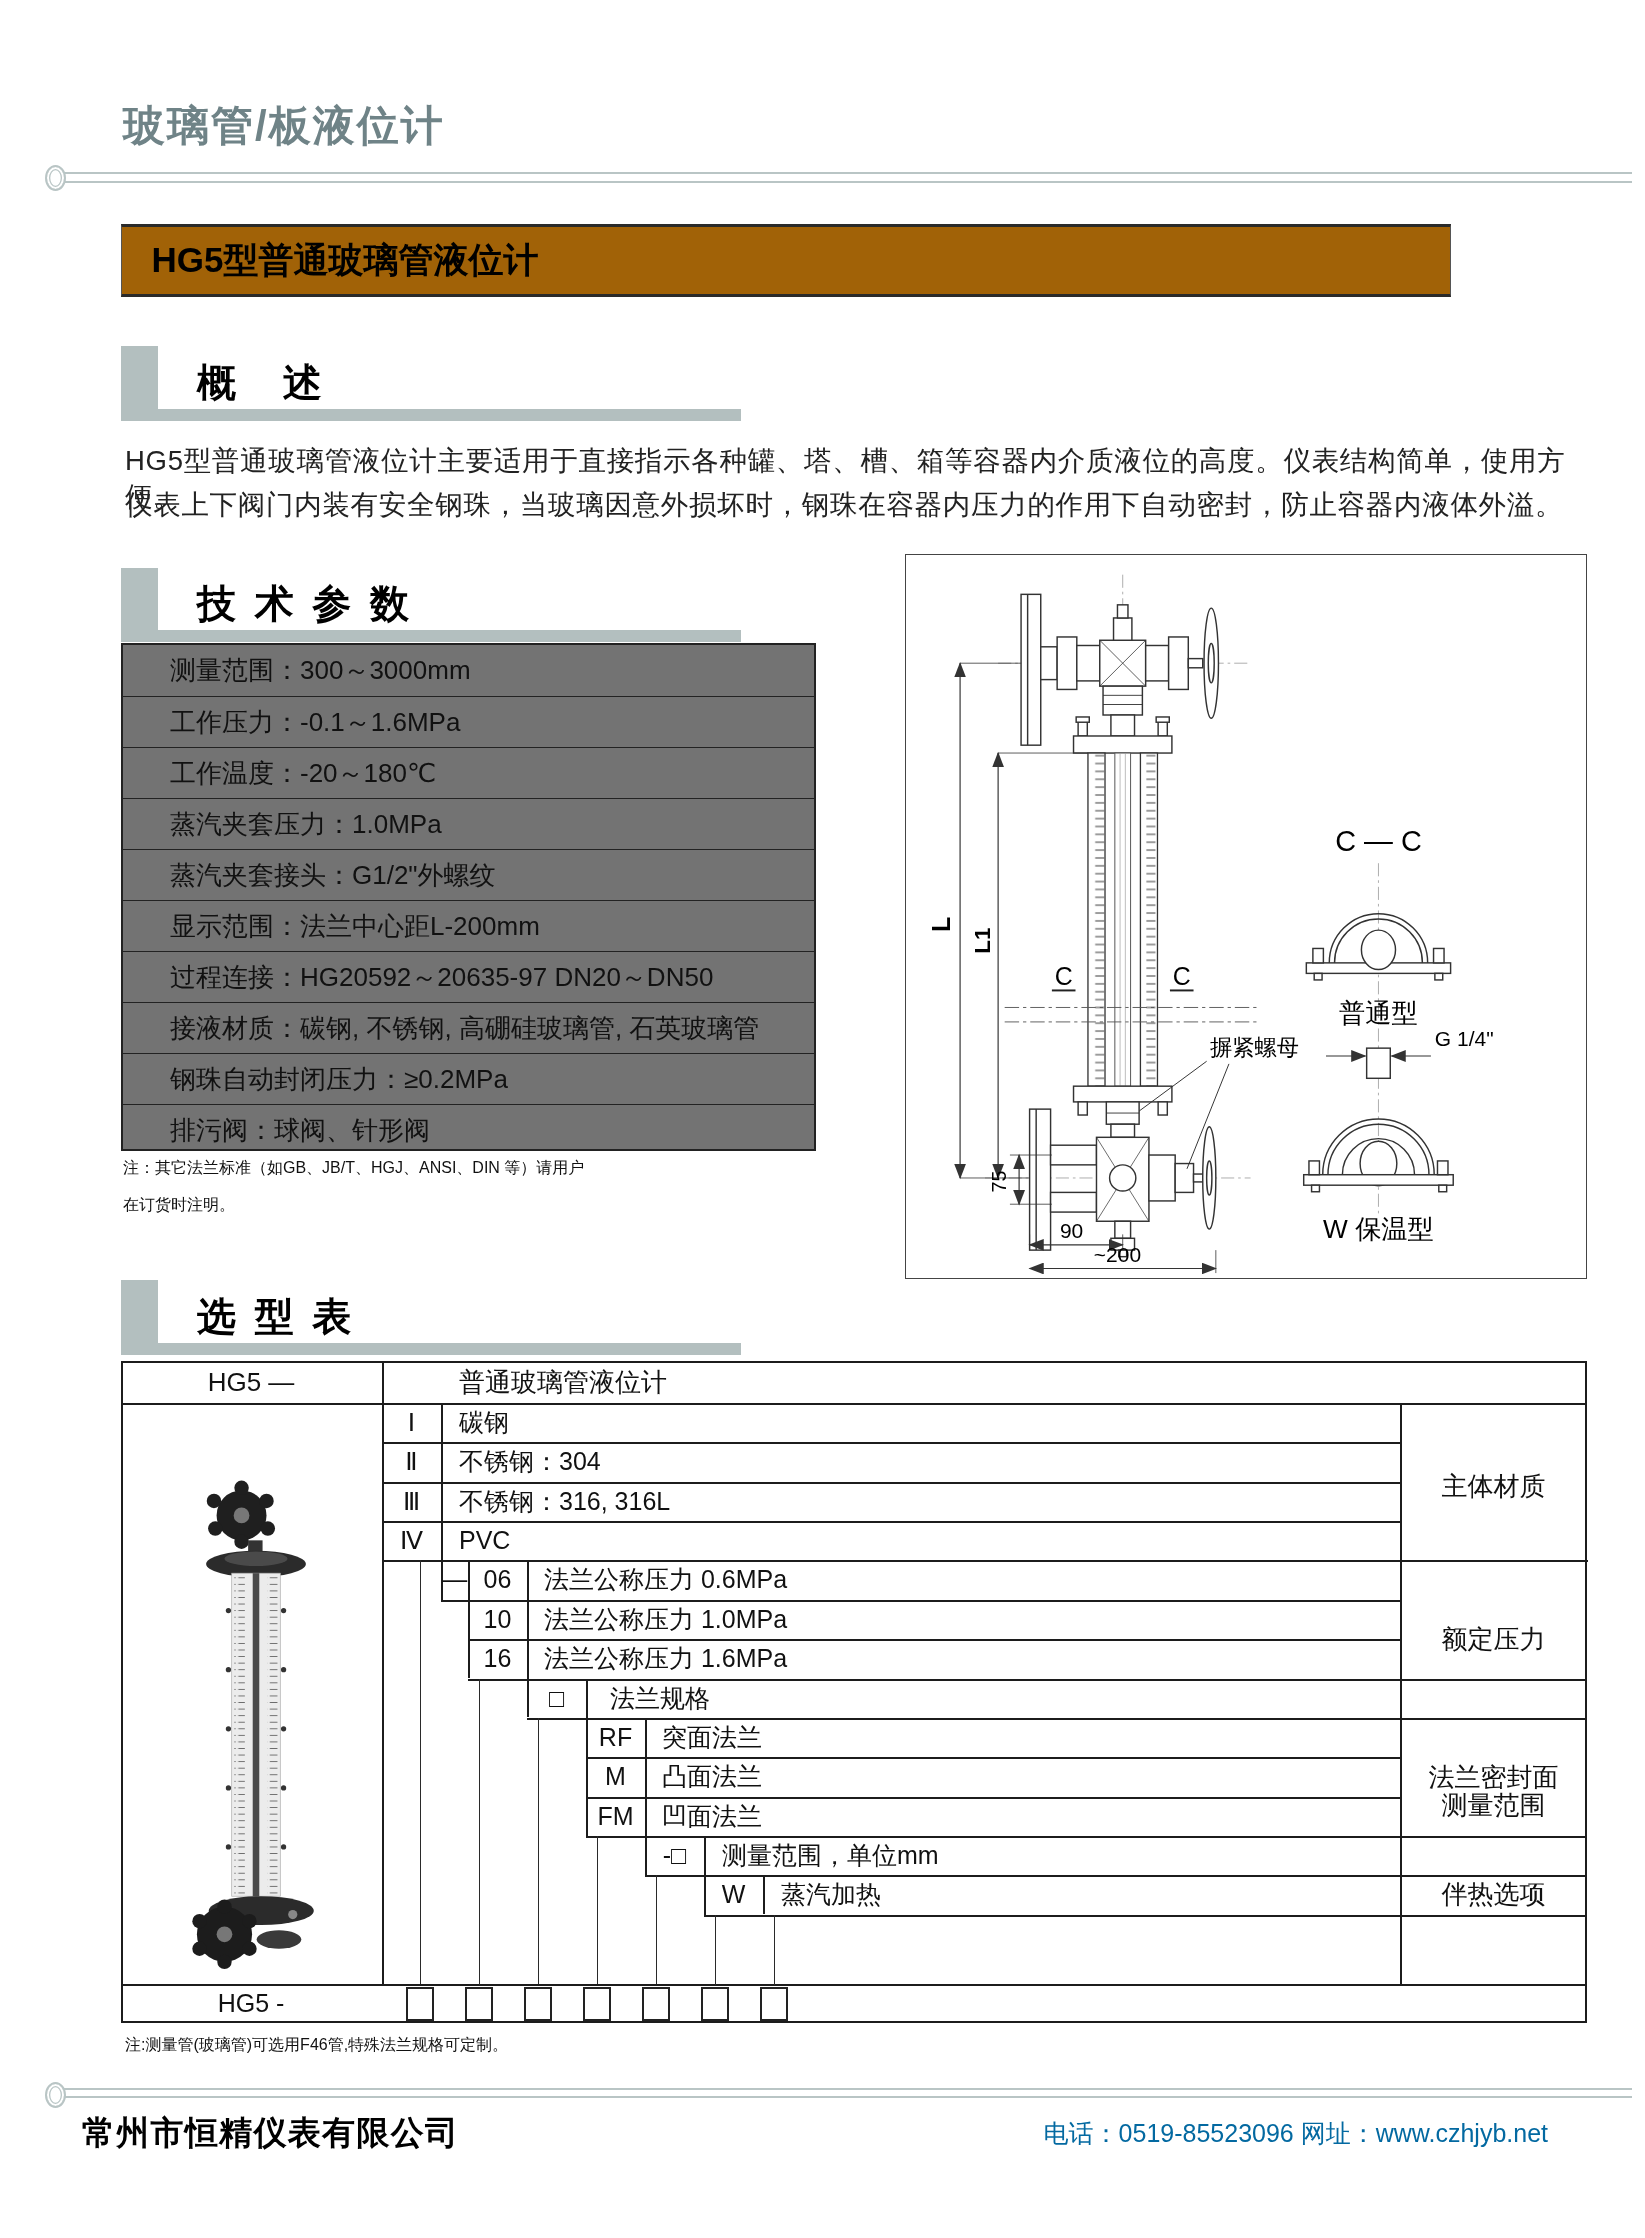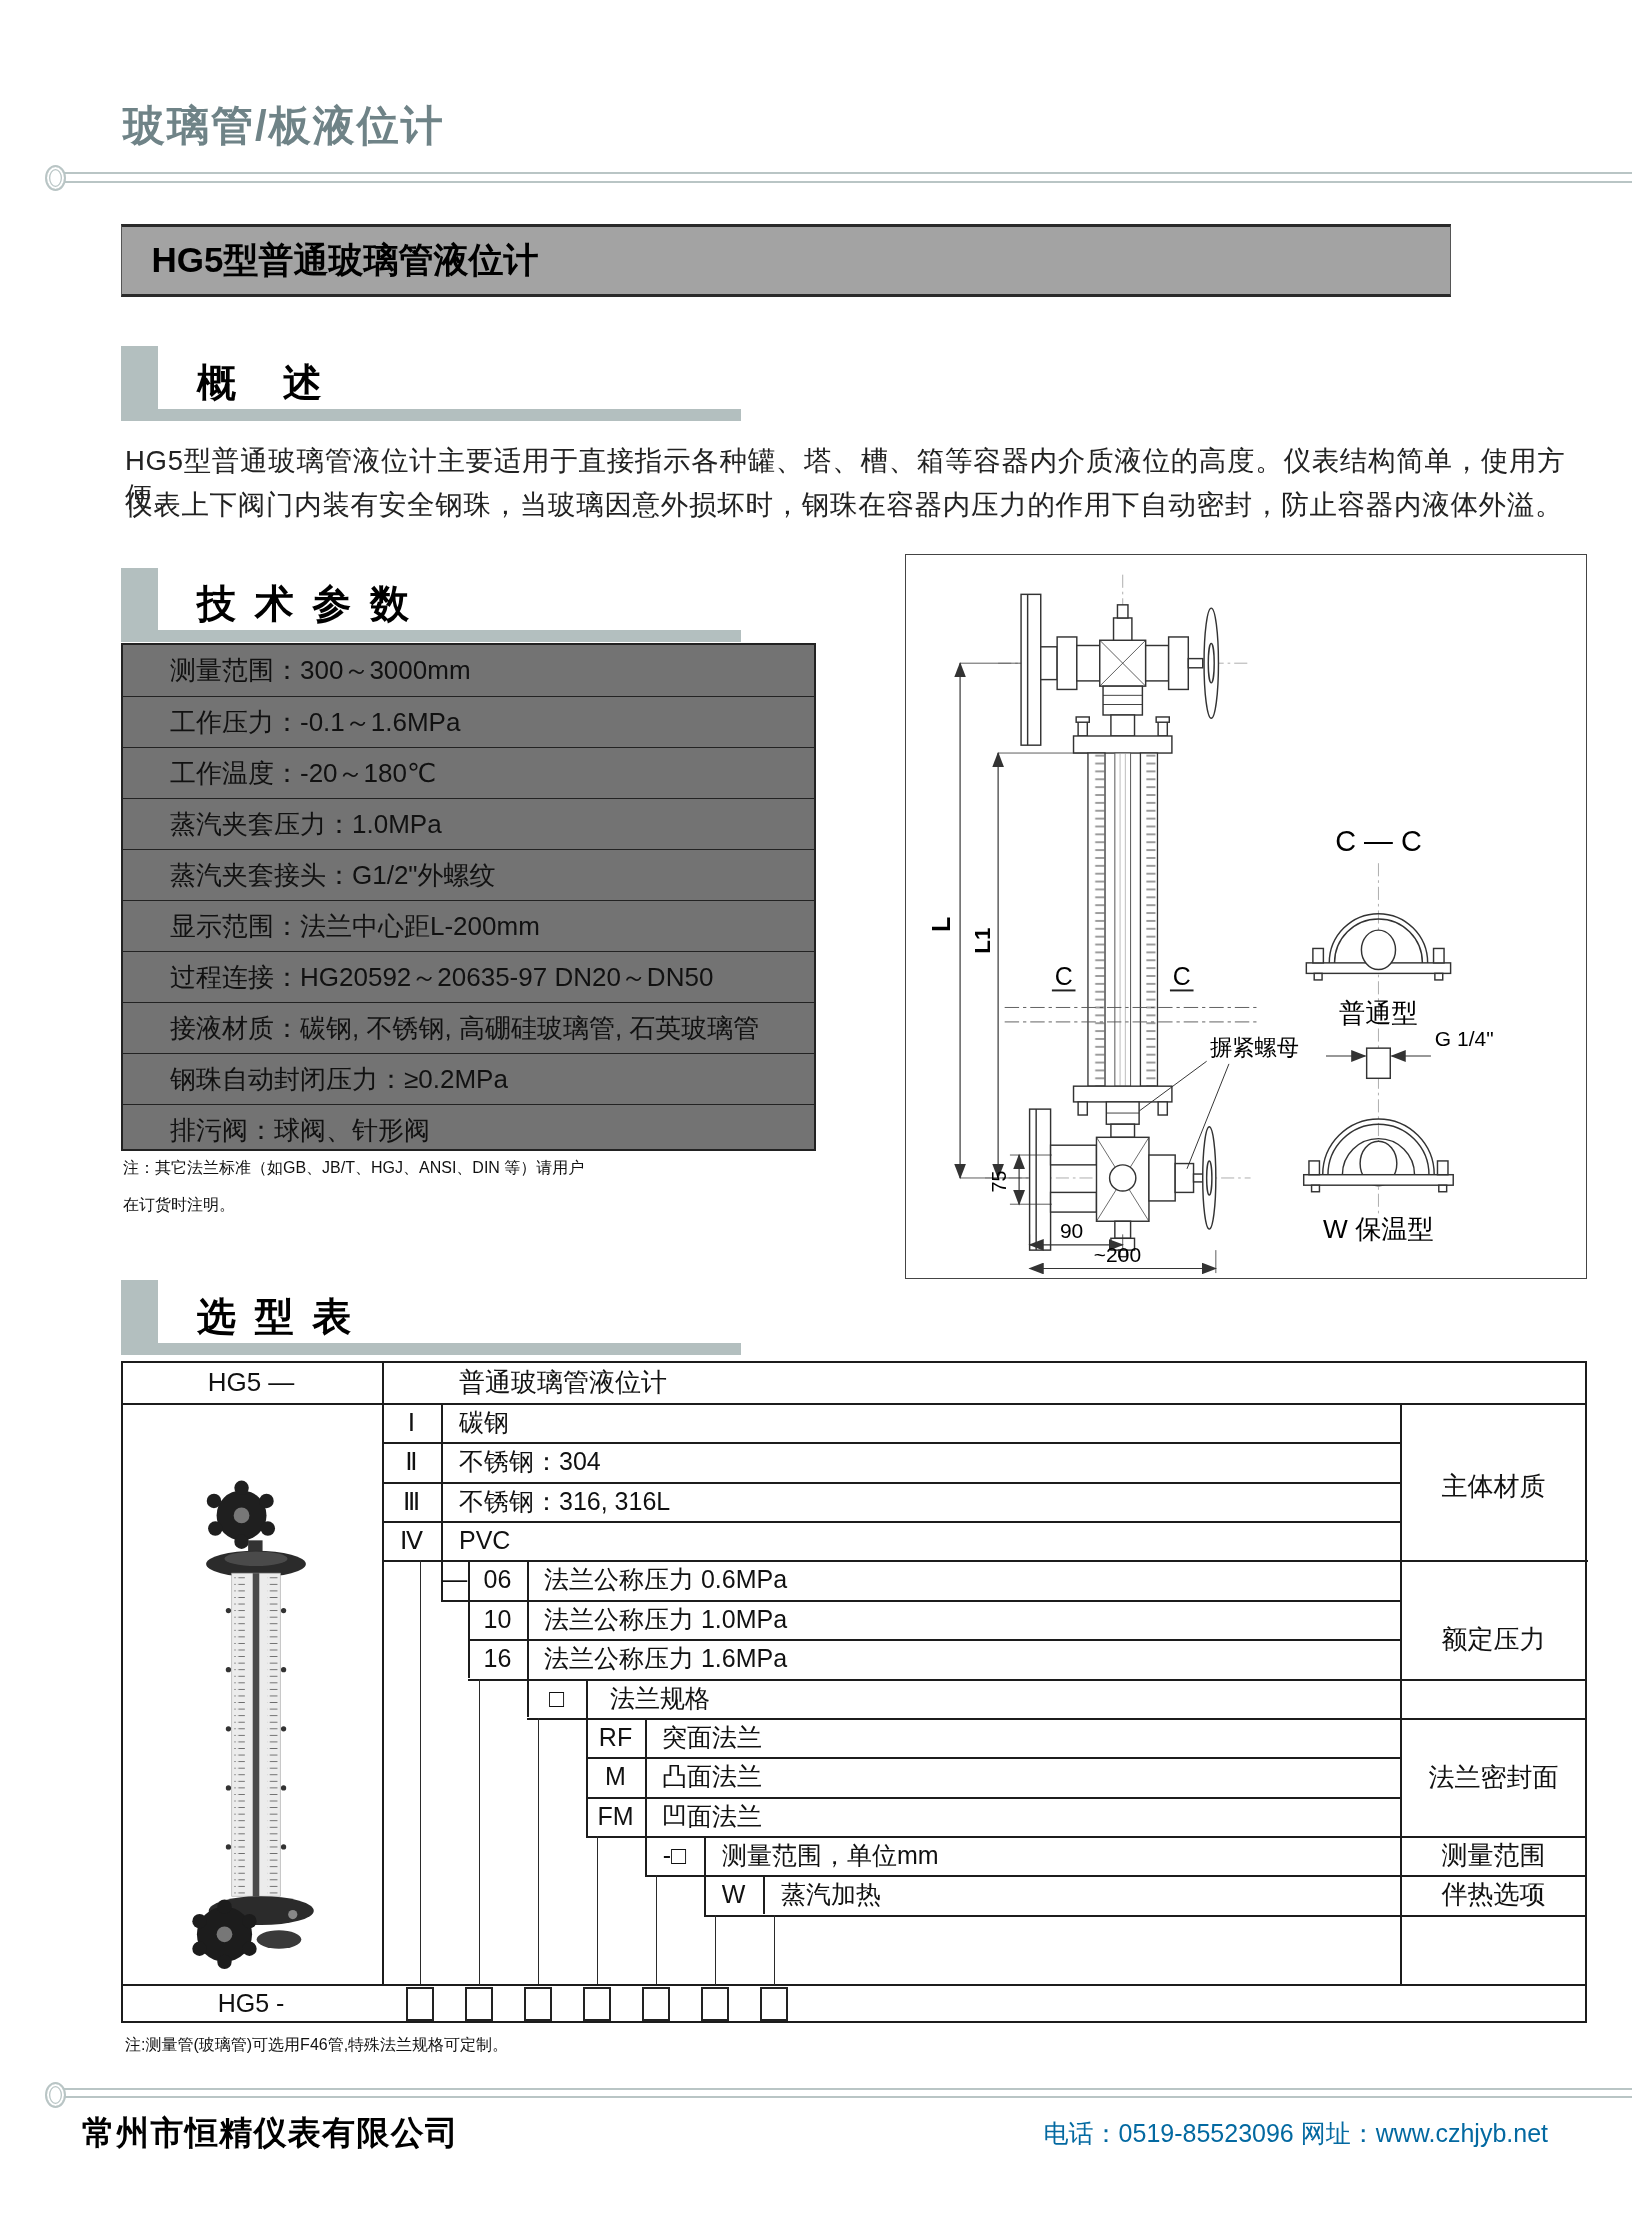--- a/index.html
+++ b/index.html
@@ -12,21 +12,21 @@
   .drop{position:absolute;width:1.3px;background:#2a2a2a;}
 
   
   .page-title{position:absolute;left:123px;top:98px;font-size:42px;font-weight:bold;
               color:#6f8387;letter-spacing:2px;}
   .rule{position:absolute;height:2px;background:#b9c5c5;}
   .rule-circle{position:absolute;width:17px;height:22px;border:2px solid #b9c5c5;border-radius:50%;
                background:#fff;box-shadow:inset 0 0 0 2px #fff, inset 0 0 0 3.3px #b9c5c5;}
 
   
-  .title-box{position:absolute;left:121px;top:224px;width:1330px;height:73px;background:#a3a3a3;
+  .title-box{position:absolute;left:121px;top:224px;width:1330px;height:73px;background:#a16207;
              border-top:3.3px solid #2a2a2a;border-bottom:3.3px solid #2a2a2a;
              border-left:1.3px solid #555;border-right:1.3px solid #555;box-sizing:border-box;}
   .title-box span{display:block;margin-left:29.5px;line-height:66px;font-size:35px;font-weight:bold;color:#000;}
 
   
   .deco-v{position:absolute;width:37px;background:#b3bfbf;}
   .deco-h{position:absolute;height:11.8px;background:#b3bfbf;}
   .sec-heading{position:absolute;font-size:39px;font-weight:bold;color:#000;letter-spacing:3.9px;}
 
   .ov-line{position:absolute;left:125px;width:1482px;font-size:27.5px;color:#222;letter-spacing:0.7px;}
@@ -361,21 +361,21 @@
   <div class="sel-text" style="left:610px;top:1679px;">法兰规格</div>
   <div class="sel-text" style="left:662px;top:1718px;">突面法兰</div>
   <div class="sel-text" style="left:662px;top:1757px;">凸面法兰</div>
   <div class="sel-text" style="left:662px;top:1797px;">凹面法兰</div>
   <div class="sel-text" style="left:722px;top:1836px;">测量范围，单位mm</div>
   <div class="sel-text" style="left:781px;top:1875px;">蒸汽加热</div>
 
   <div class="sel-group" style="top:1403px;height:166px;">主体材质</div>
   <div class="sel-group" style="top:1560px;height:118px;margin-top:20px;">额定压力</div>
   <div class="sel-group" style="top:1718px;height:118px;">法兰密封面</div>
-  <div class="sel-group" style="top:1836px;height:39px;">测量范围</div>
+  <div class="sel-group" style="top:1786px;height:39px;">测量范围</div>
   <div class="sel-group" style="top:1875px;height:39px;">伴热选项</div>
 
   <div class="sel-text" style="left:121px;top:1984px;width:260px;text-align:center;">HG5 -</div>
   <div class="sel-square" style="left:406px;top:1987px;"></div>
   <div class="sel-square" style="left:465px;top:1987px;"></div>
   <div class="sel-square" style="left:524px;top:1987px;"></div>
   <div class="sel-square" style="left:583px;top:1987px;"></div>
   <div class="sel-square" style="left:642px;top:1987px;"></div>
   <div class="sel-square" style="left:701px;top:1987px;"></div>
   <div class="sel-square" style="left:760px;top:1987px;"></div>

